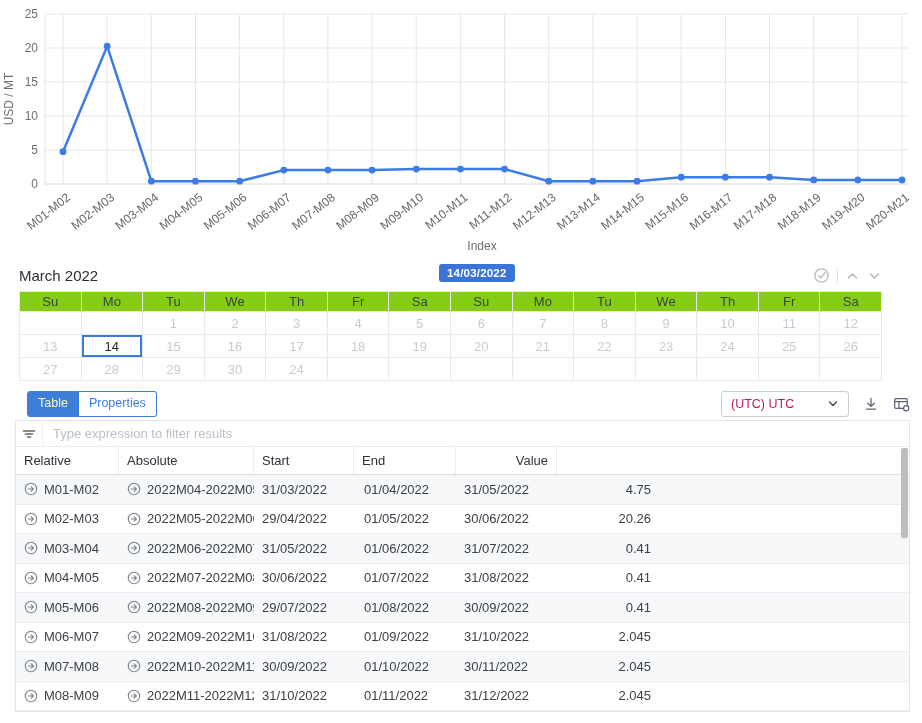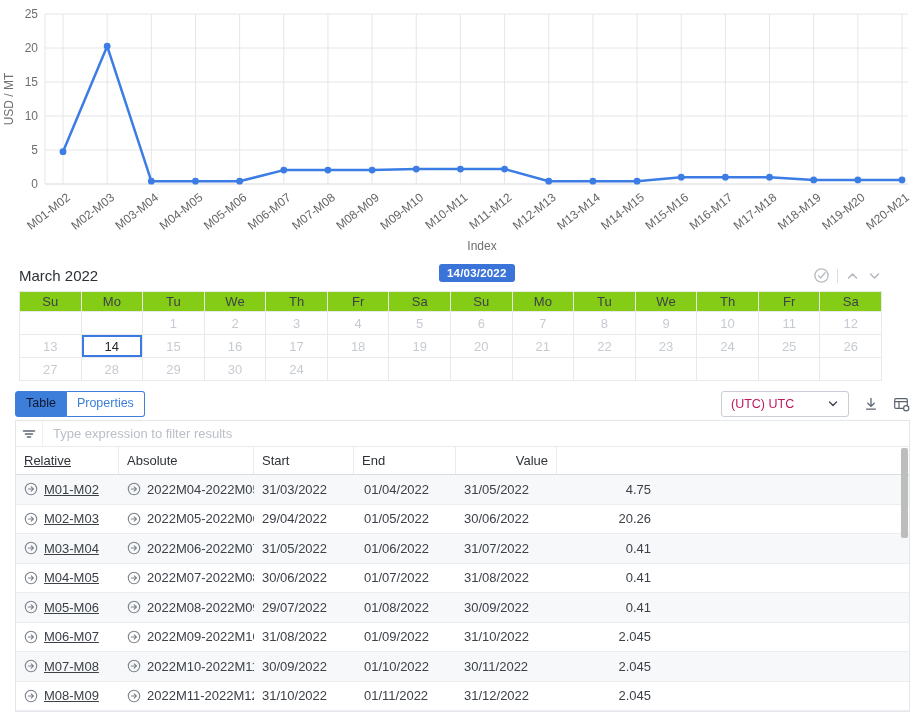--- a/index.html
+++ b/index.html
@@ -19,39 +19,39 @@
   .cal-divider { width:1px; height:14px; background:#dcdfe2; }
   .cal-grid { margin-top:3px; display:grid; grid-template-columns:repeat(14,1fr); border-top:1px solid #e7e9ec; border-left:1px solid #e7e9ec; }
   .cal-cell { border-right:1px solid #e7e9ec; border-bottom:1px solid #e7e9ec; display:flex; align-items:center; justify-content:center; font-size:13px; background:#fff; }
   .cal-dow { height:20px; background:#84cc16; color:#3c4248; }
   .cal-day { height:23px; color:#c7cbd1; }
   .cal-day.selected { color:#24282d; box-shadow:inset 0 0 0 2px #3b7ae0; }
 
   
   #toolbar { position:absolute; top:391px; left:15px; width:895px; height:26px; display:flex; align-items:center; }
   .tab { font-size:12.5px; padding:4px 10px 5px; cursor:pointer; line-height:1.2; }
-  .tab-active { background:#3d7edb; color:#0f172a; border:1px solid #3d7edb; border-radius:3px 0 0 3px; }
+  .tab-active { background:#3d7edb; color:#fef9c3; border:1px solid #3d7edb; border-radius:3px 0 0 3px;margin-left:12px; }
   .tab-inactive { background:#fff; color:#3d7edb; border:1px solid #3d7edb; border-left:none; border-radius:0 3px 3px 0; }
   .tb-right { margin-left:auto; display:flex; align-items:center; }
   .tz-select { width:128px; height:26px; border:1px solid #c9ced6; border-radius:3px; display:flex; align-items:center; font-size:12.5px; color:#be185d; padding:0 9px; cursor:pointer; }
   .tz-select svg { margin-left:auto; }
   .tb-icon { margin-left:14px; cursor:pointer; display:flex; }
 
   
   #tablebox { position:absolute; top:420px; left:15px; width:895px; height:292px; border:1px solid #e4e7ea; border-radius:0; background:#fff; }
   .filter-bar { height:26px; display:flex; align-items:center; border-bottom:1px solid #e9ebee; }
   .filter-icon { width:27px; height:100%; display:flex; align-items:center; justify-content:center; border-right:1px solid #eef0f2; }
   .filter-bar input { flex:1; border:none; outline:none; font-size:13px; color:#3c4148; padding:0 10px; font-family:"Liberation Sans",sans-serif; background:transparent; }
   .filter-bar input::placeholder { color:#b9bfc7; }
   .thead { display:flex; height:28px; align-items:center; border-bottom:1px solid #dadde1; font-size:13px; color:#2e3238; }
   .th { padding:0 8px; height:100%; display:flex; align-items:center; border-right:1px solid #e9ebee; }
   .trow { display:flex; height:29.5px; align-items:center; border-bottom:1px solid #ecedf0; font-size:13px; color:#3c4148; cursor:pointer; }
   .trow.striped { background:#f7f8fa; }
   .td { padding:0 8px; display:flex; align-items:center; gap:6px; overflow:hidden; white-space:nowrap; }
-  .c0 { width:103px;text-decoration:underline; } .c1 { width:135px; } .c2 { width:102px; } .c3 { width:100px; } .c4 { width:102px; } .c5 { width:101px; justify-content:flex-end; text-align:right; } .c6 { flex:1; border-right:none; }
+  .c0 { width:103px; } .c1 { width:135px; } .c2 { width:102px; } .c3 { width:100px; } .c4 { width:102px; } .c5 { width:101px; justify-content:flex-end; text-align:right; } .c6 { flex:1; border-right:none; }
   .goto-icon { display:flex; flex:none; }
   .scroll-thumb { position:absolute; right:1px; top:27px; width:7px; height:90px; background:#bdbdbd; border-radius:2px; }
 </style>
 </head>
 <body>
 
 <div id="chart">
   <svg id="chart-svg" width="922" height="258" viewBox="0 0 922 258">
       <line x1="45" y1="184" x2="908" y2="184" stroke="#d8d8d8" stroke-width="1"></line>
       <text x="38" y="188" text-anchor="end" fill="#6f6f6f" font-size="12">0</text>

